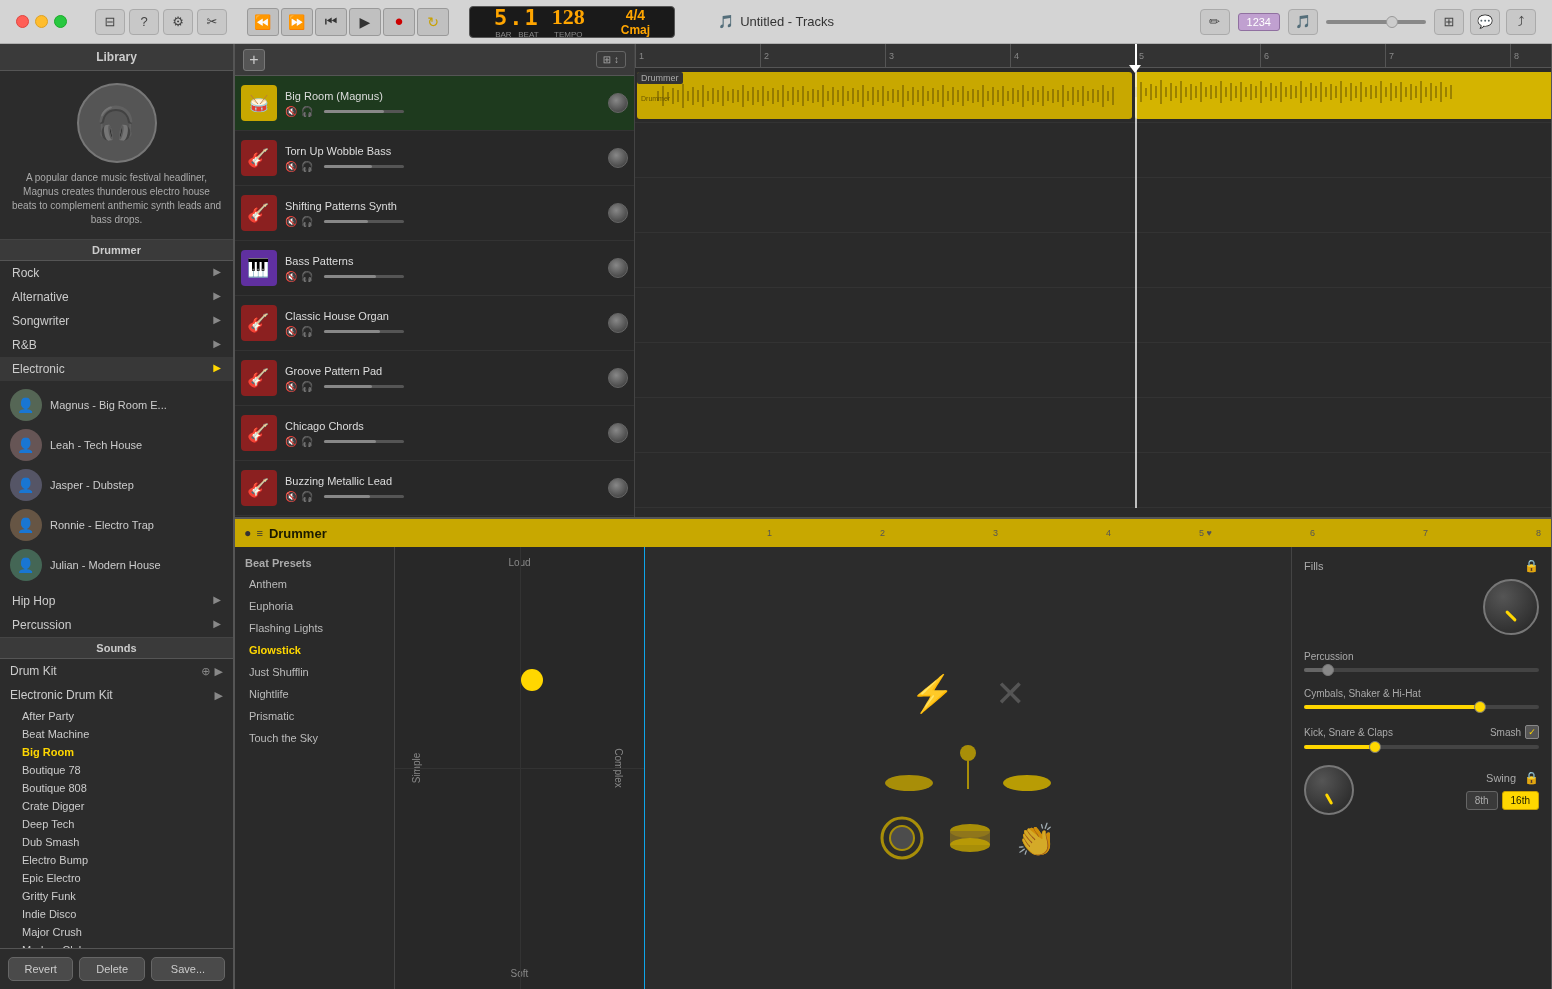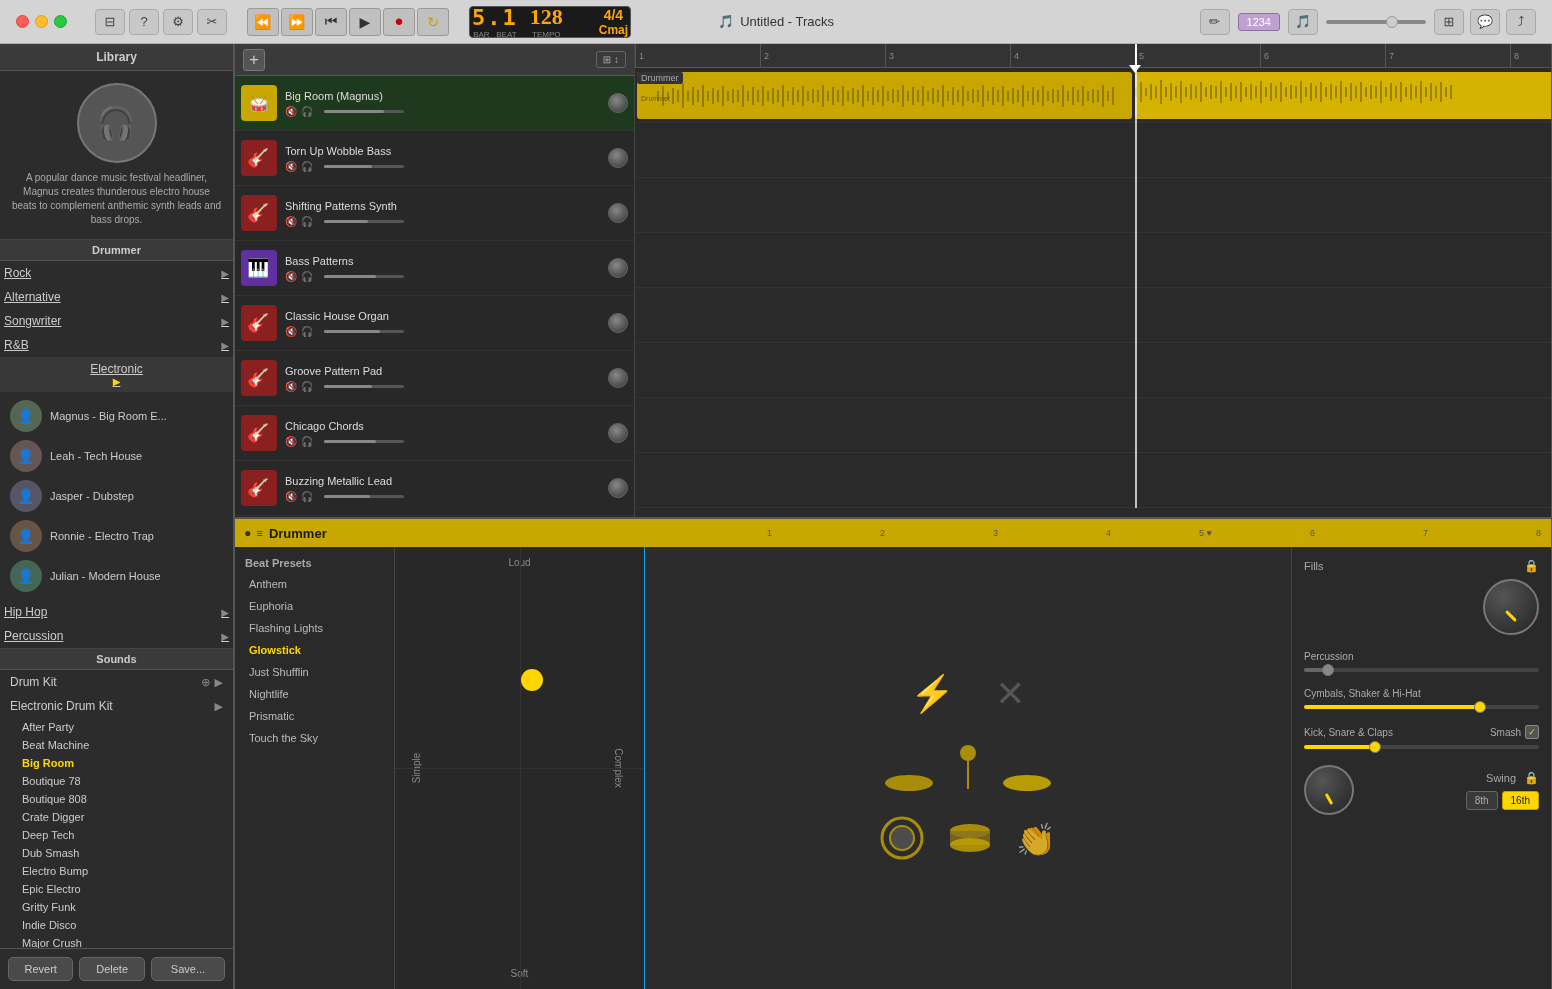--- a/index.html
+++ b/index.html
@@ -89,21 +89,21 @@
       cursor: pointer;
       color: #333;
       font-size: 14px;
     }
     .transport-btn.record { color: #cc0000; }
     .transport-btn.cycle { color: #c8a000; }
     .display-group {
       background: #1a1a1a;
       border: 1px solid #555;
       border-radius: 4px;
-      padding: 3px 2px;
+      padding: 3px 24px;
       display: flex;
       align-items: center;
       gap: 12px;
       height: 32px;
     }
     .display-bar {
       color: #ffa500;
       font-size: 22px;
       font-weight: bold;
       font-family: monospace;
@@ -211,27 +211,25 @@
       font-size: 10px;
       color: #aaa;
       line-height: 1.4;
     }
 
     .drummer-section {
       border-bottom: 1px solid #444;
     }
     .drummer-list-item {
       display: flex;
-      align-items: center;
       justify-content: space-between;
-      padding: 5px 4px;
+      padding: 5px 12px;
       cursor: pointer;
       color: #ccc;
       font-size: 12px;
-      text-decoration: underline;
     }
     .drummer-list-item .arrow { color: #888; font-size: 10px; }
 
     .drummer-entries {
       padding: 4px 0;
     }
     .drummer-entry {
       display: flex;
       align-items: center;
       gap: 8px;
@@ -723,21 +721,21 @@
         <span class="arrow">▶</span>
       </div>
       <div class="drummer-list-item">
         <span>Songwriter</span>
         <span class="arrow">▶</span>
       </div>
       <div class="drummer-list-item">
         <span>R&amp;B</span>
         <span class="arrow">▶</span>
       </div>
-      <div class="drummer-list-item" style="background:#383838;flex-direction:column;">
+      <div class="drummer-list-item" style="background:#383838;">
         <span>Electronic</span>
         <span class="arrow" style="color:#ffd700;">▶</span>
       </div>
       <div class="drummer-entries">
         <div class="drummer-entry">
           <div class="drummer-thumb" style="background:#556655;">👤</div>
           <span class="drummer-name">Magnus - Big Room E...</span>
         </div>
         <div class="drummer-entry">
           <div class="drummer-thumb" style="background:#665555;">👤</div>

